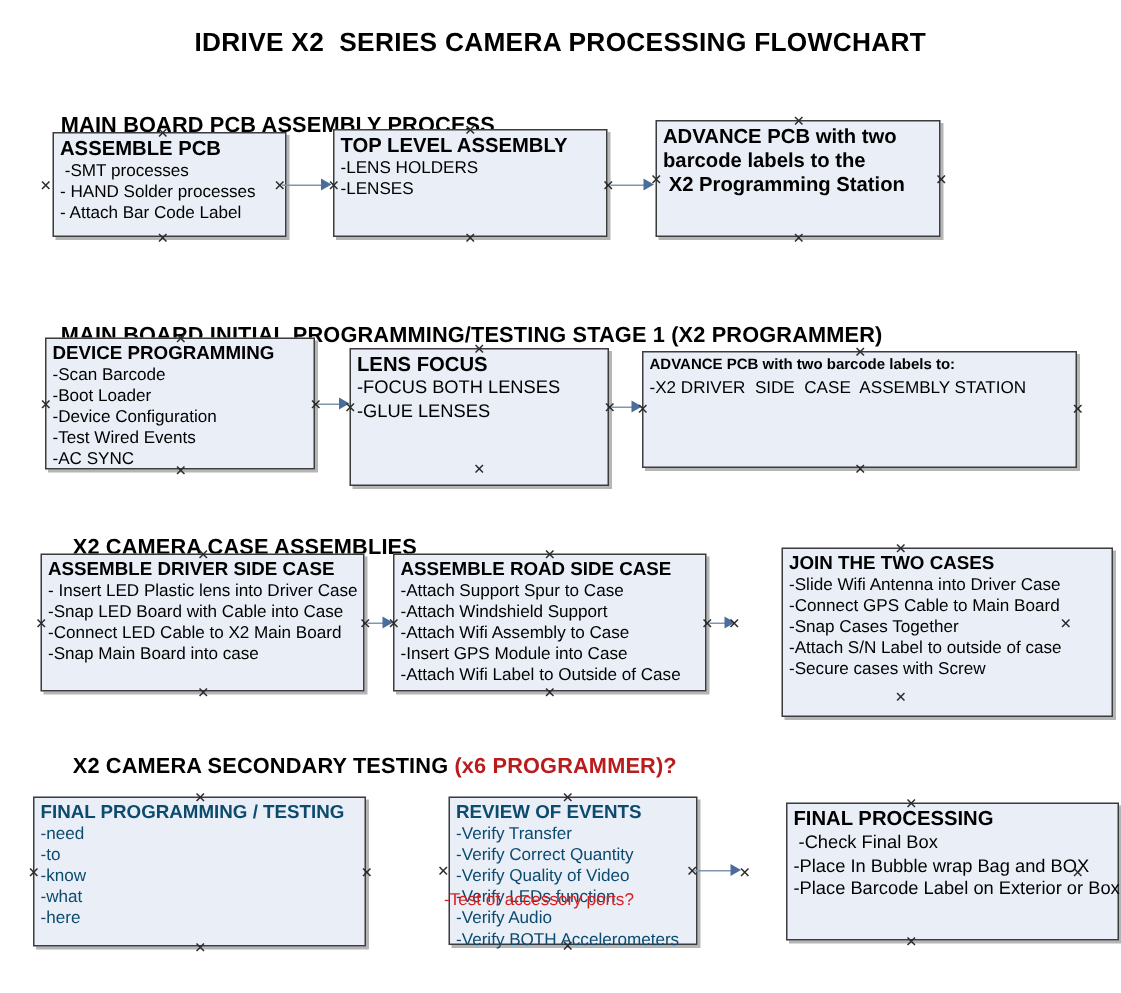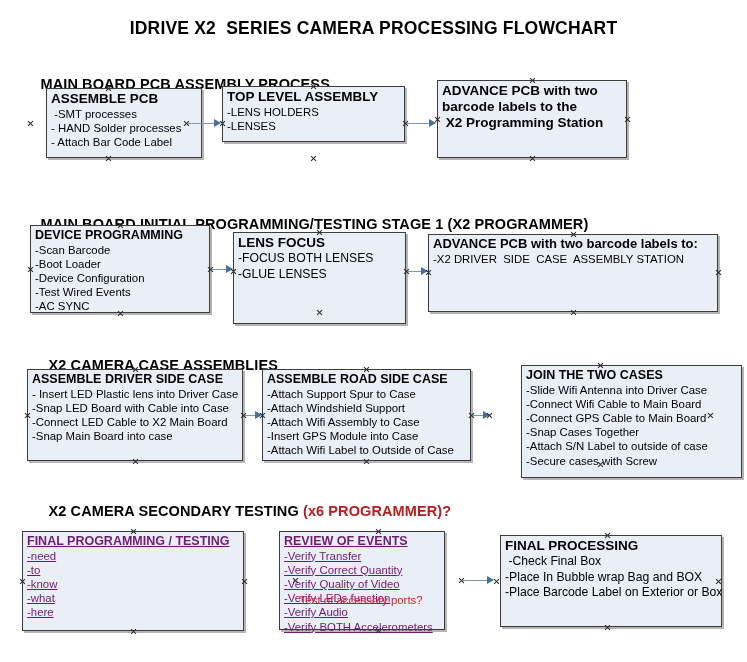--- a/index.html
+++ b/index.html
@@ -61,33 +61,32 @@
     white-space: pre;
     margin-bottom: 0px;
   }
   .node .node-line {
     font-size: 11.4px;
     line-height: 14.2px;
     white-space: pre;
   }
   .node.red .node-title,
   .node.red .node-line {
-    color: #701a75;
-    text-decoration: underline;
+    color: #0c4a6e;
   }
   .node.big-title .node-title {
     font-size: 13.5px;
     line-height: 16px;
   }
   .node.big-line .node-line {
     font-size: 12.2px;
     line-height: 15.5px;
   }
   .node.wide-title .node-title {
-    font-size: 13px;
+    font-size: 10px;
   }
 
   
   .overflow-line {
     position: absolute;
     font-size: 11.4px;
     line-height: 13px;
     white-space: pre;
     color: #d81f1f;
   }
@@ -131,35 +130,35 @@
 <body>
 
 <div id="canvas">
 
   <div class="doc-title">IDRIVE X2  SERIES CAMERA PROCESSING FLOWCHART</div>
 
   <div class="section-title" style="left:24px; top:60px;">
     <span>MAIN BOARD PCB ASSEMBLY PROCESS</span>
   </div>
 
-  <div class="node big-title" style="left:46px; top:88px; width:156px; height:70px;">
+  <div class="node big-title" style="left:35px; top:88px; width:156px; height:70px;">
     <div class="node-title">ASSEMBLE PCB</div>
     <div class="node-line"> -SMT processes</div>
     <div class="node-line">- HAND Solder processes</div>
     <div class="node-line">- Attach Bar Code Label</div>
   </div>
   <span class="handle" style="left:108px; top:88px;"></span>
   <span class="handle" style="left:108px; top:158px;"></span>
   <span class="handle" style="left:30px; top:123px;"></span>
   <span class="handle" style="left:186px; top:123px;"></span>
 
   <div class="connector" style="left:188px; top:123px; width:28px;"></div>
   <div class="arrowhead" style="left:214px; top:123px;"></div>
 
-  <div class="node big-title" style="left:222px; top:86px; width:183px; height:56px;">
+  <div class="node big-title" style="left:222px; top:86px; width:183px; height:72px;">
     <div class="node-title">TOP LEVEL ASSEMBLY</div>
     <div class="node-line">-LENS HOLDERS</div>
     <div class="node-line">-LENSES</div>
   </div>
   <span class="handle" style="left:313px; top:86px;"></span>
   <span class="handle" style="left:313px; top:158px;"></span>
   <span class="handle" style="left:222px; top:123px;"></span>
   <span class="handle" style="left:405px; top:123px;"></span>
 
   <div class="connector" style="left:407px; top:123px; width:24px;"></div>
@@ -248,21 +247,20 @@
   <span class="handle" style="left:366px; top:461px;"></span>
   <span class="handle" style="left:262px; top:415px;"></span>
   <span class="handle" style="left:471px; top:415px;"></span>
 
   <div class="connector" style="left:473px; top:415px; width:14px;"></div>
   <div class="arrowhead" style="left:483px; top:415px;"></div>
 
   <div class="node" style="left:489px; top:365px; width:221px; height:113px;margin-left:32px;">
     <div class="node-title">JOIN THE TWO CASES</div>
     <div class="node-line">-Slide Wifi Antenna into Driver Case</div>
-    <div class="node-line">-Connect Wifi Cable to Main Board</div>
     <div class="node-line">-Connect GPS Cable to Main Board</div>
     <div class="node-line">-Snap Cases Together</div>
     <div class="node-line">-Attach S/N Label to outside of case</div>
     <div class="node-line">-Secure cases with Screw</div>
   </div>
   <span class="handle" style="left:600px; top:365px;"></span>
   <span class="handle" style="left:600px; top:464px;"></span>
   <span class="handle" style="left:489px; top:415px;"></span>
   <span class="handle" style="left:710px; top:415px;"></span>
 
@@ -276,39 +274,39 @@
     <div class="node-line">-to</div>
     <div class="node-line">-know</div>
     <div class="node-line">-what</div>
     <div class="node-line">-here</div>
   </div>
   <span class="handle" style="left:133px; top:531px;"></span>
   <span class="handle" style="left:133px; top:631px;"></span>
   <span class="handle" style="left:22px; top:581px;"></span>
   <span class="handle" style="left:244px; top:581px;"></span>
 
-  <div class="node red" style="left:279px; top:531px; width:166px; height:99px;">
+  <div class="node red" style="left:299px; top:531px; width:166px; height:99px;">
     <div class="node-title">REVIEW OF EVENTS</div>
     <div class="node-line">-Verify Transfer</div>
     <div class="node-line">-Verify Correct Quantity</div>
     <div class="node-line">-Verify Quality of Video</div>
     <div class="node-line">-Verify LEDs function</div>
     <div class="node-line">-Verify Audio</div>
     <div class="node-line">-Verify BOTH Accelerometers</div>
   </div>
   <div class="overflow-line" style="left:296px; top:594px;">-Test of accessory ports?</div>
   <span class="handle" style="left:378px; top:531px;"></span>
   <span class="handle" style="left:378px; top:630px;"></span>
   <span class="handle" style="left:295px; top:580px;"></span>
   <span class="handle" style="left:461px; top:580px;"></span>
 
   <div class="connector" style="left:463px; top:580px; width:28px;"></div>
   <div class="arrowhead" style="left:487px; top:580px;"></div>
 
-  <div class="node big-title big-line" style="left:500px; top:535px; width:222px; height:92px;">
+  <div class="node big-title big-line" style="left:524px; top:535px; width:222px; height:92px;">
     <div class="node-title">FINAL PROCESSING</div>
     <div class="node-line"> -Check Final Box</div>
     <div class="node-line">-Place In Bubble wrap Bag and BOX</div>
     <div class="node-line">-Place Barcode Label on Exterior or Box</div>
   </div>
   <span class="handle" style="left:607px; top:535px;"></span>
   <span class="handle" style="left:607px; top:627px;"></span>
   <span class="handle" style="left:496px; top:581px;"></span>
   <span class="handle" style="left:718px; top:581px;"></span>
 

